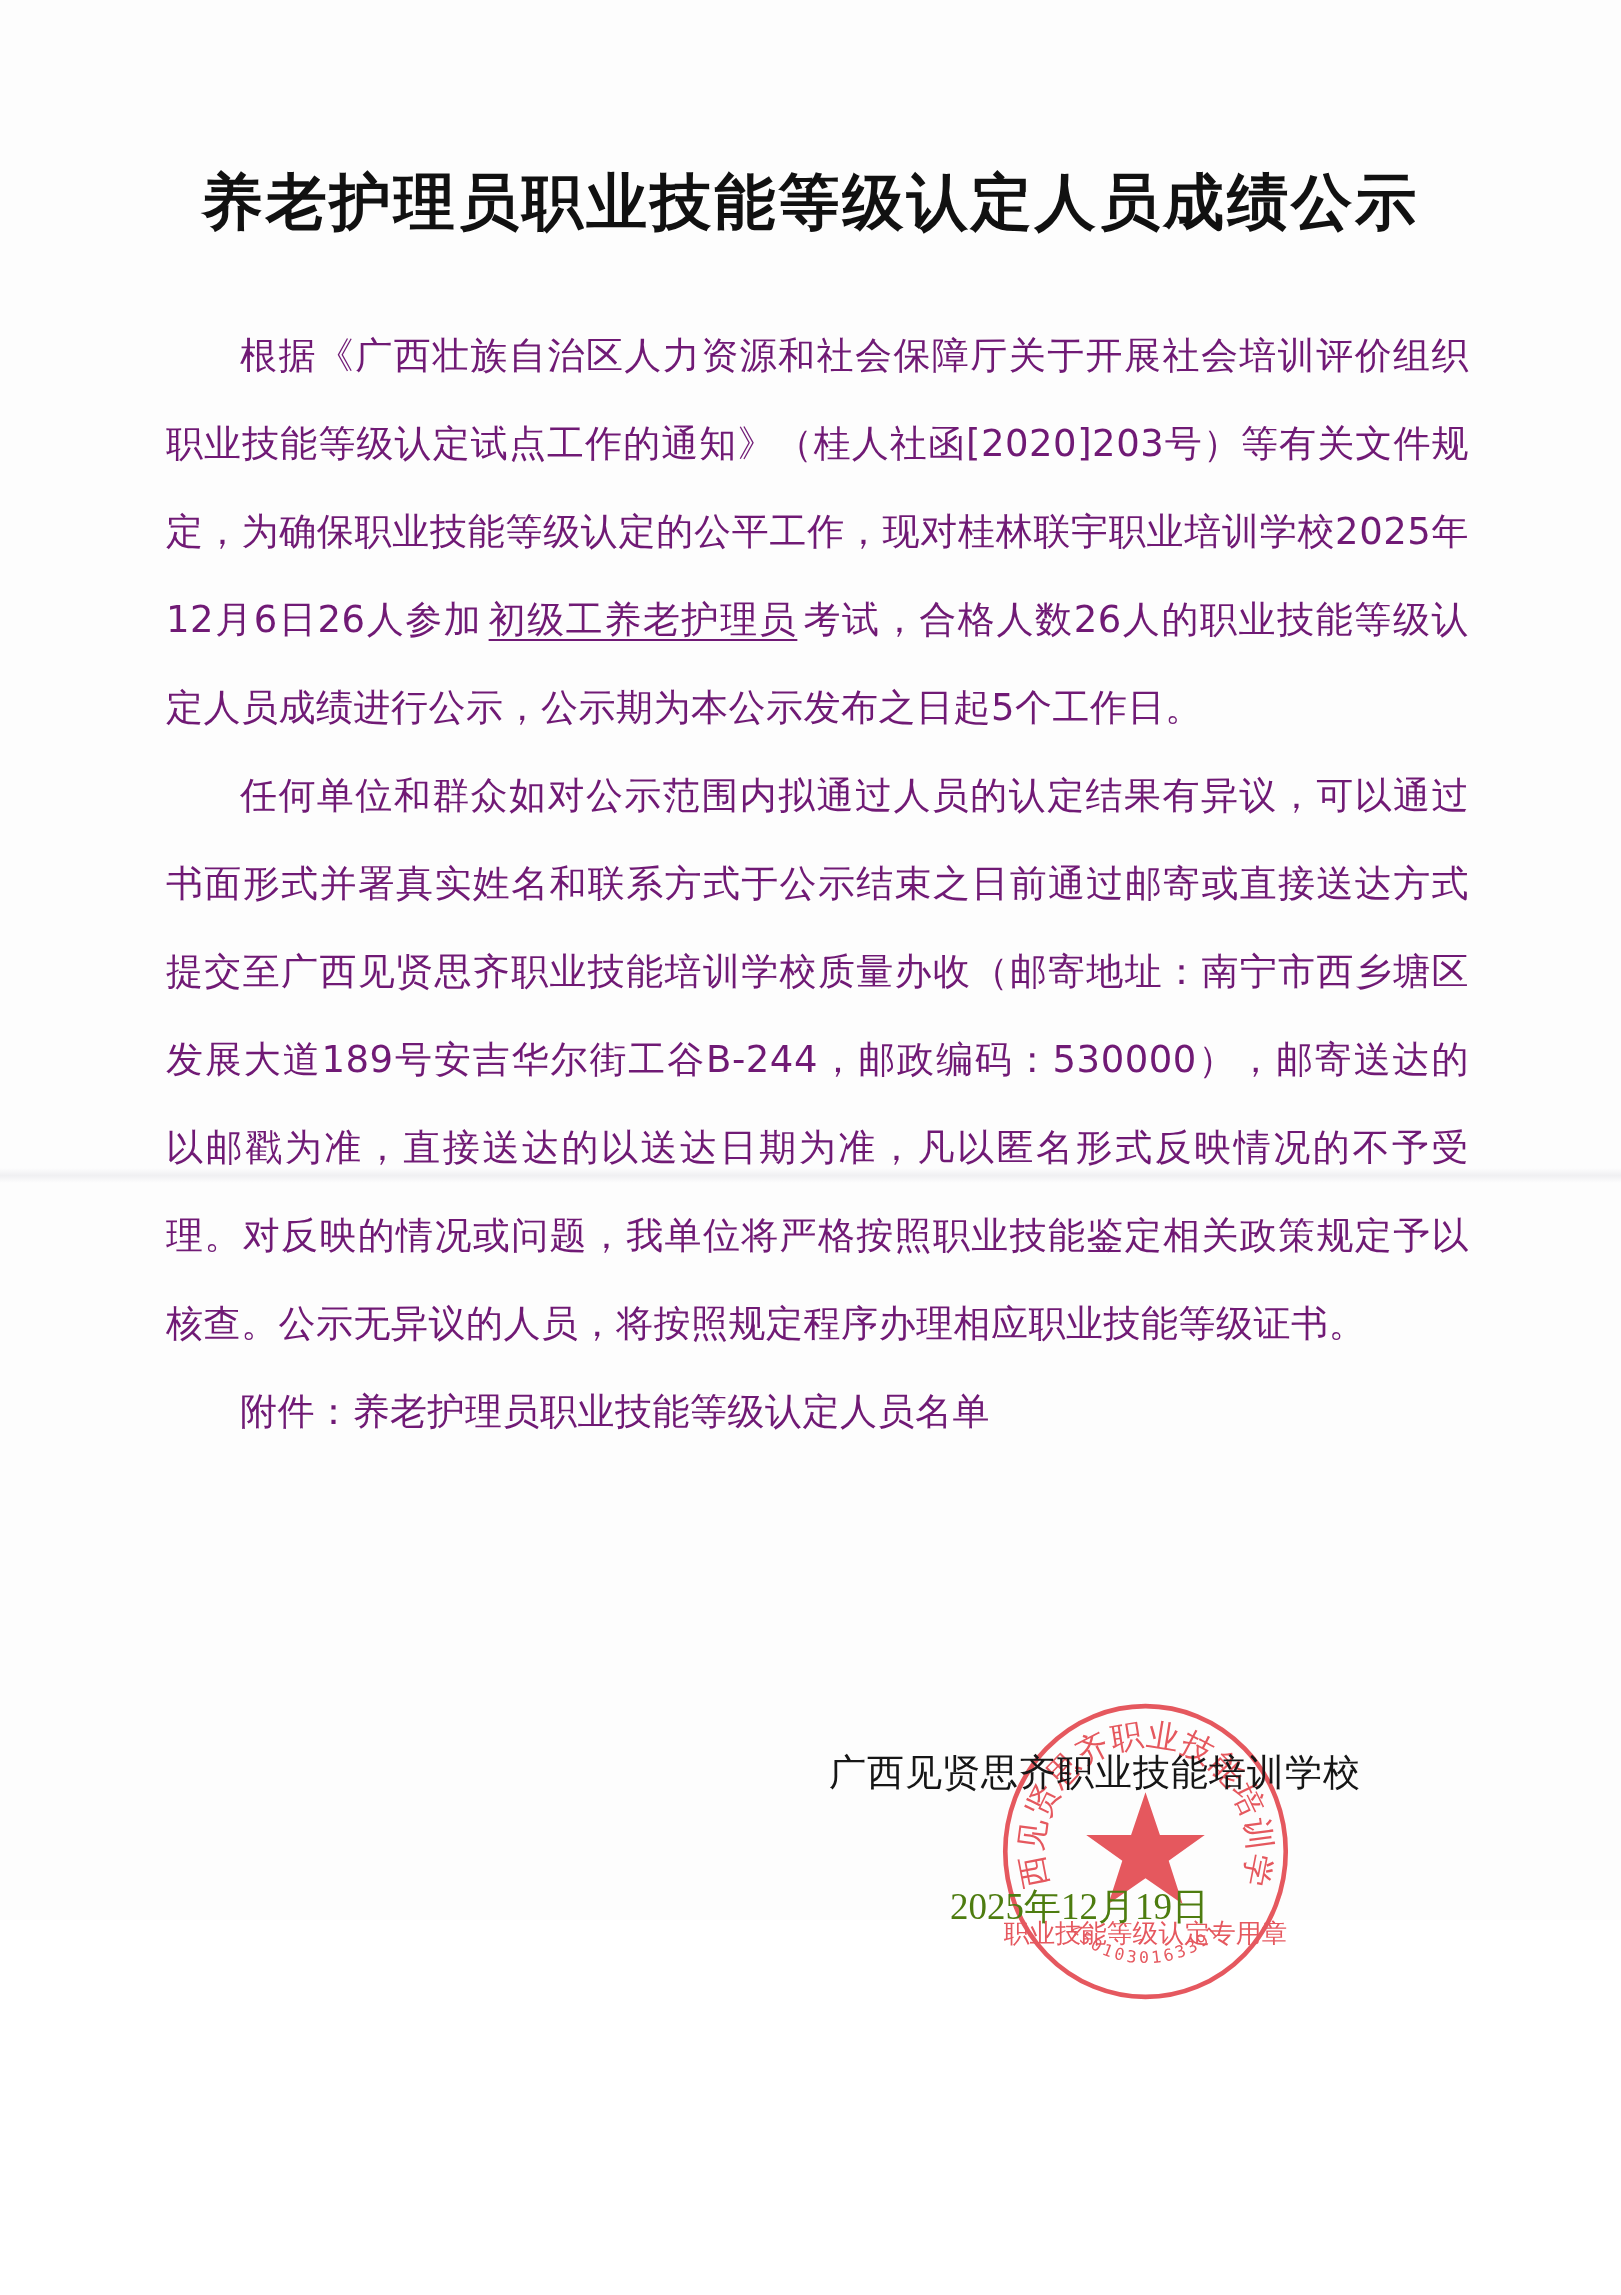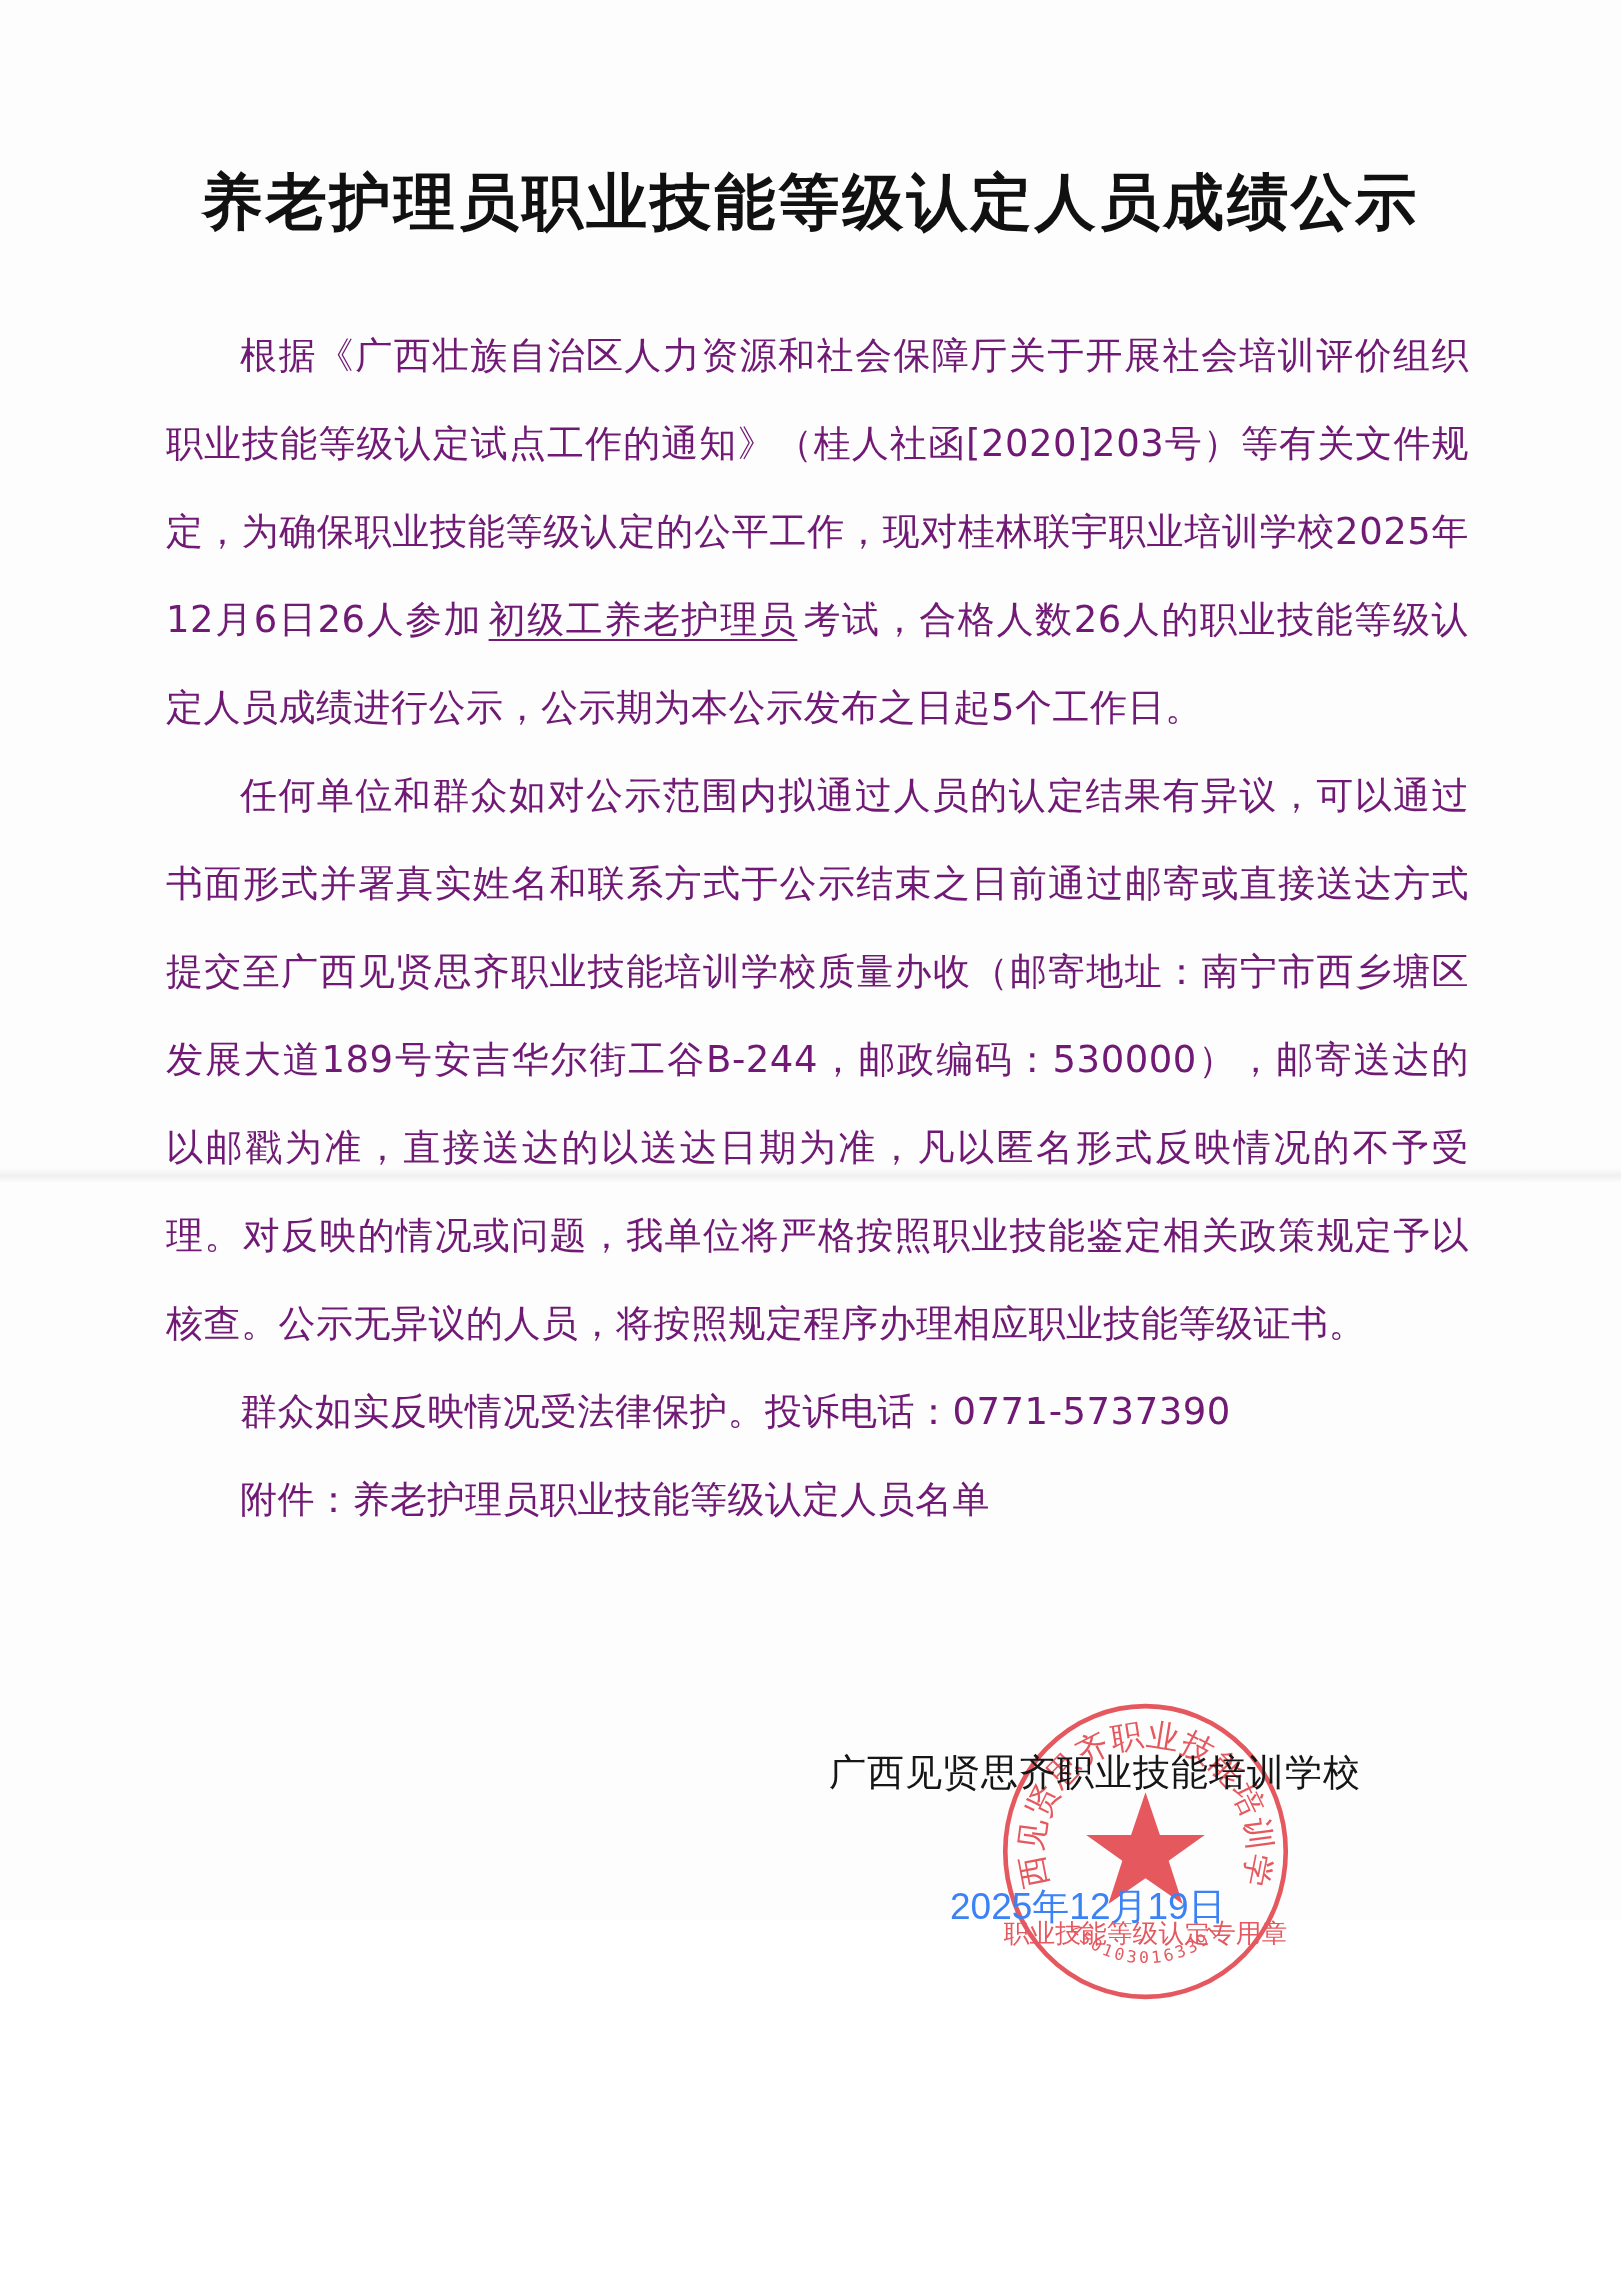--- a/index.html
+++ b/index.html
@@ -66,22 +66,22 @@
       color: #161616;
       font-family: "DejaVu Sans", sans-serif;
       letter-spacing: 1px;
       z-index: 3;
     }
     .date {
       position: absolute;
       left: 950px;
       top: 1882px;
       font-size: 37px;
-      color: #3b82f6;
-      font-family: Liberation Sans, sans-serif;
+      color: #4d7c0f;
+      font-family: Liberation Serif, serif;
       z-index: 3;
     }
     .stamp {
       position: absolute;
       left: 996px;
       top: 1702px;
       width: 299px;
       height: 299px;
       z-index: 2;
       opacity: 0.82;
@@ -103,21 +103,20 @@
 
   <div class="scan-streak"></div>
 
   <h1 class="title">养老护理员职业技能等级认定人员成绩公示</h1>
 
   <div class="body-block" style="top: 312px;">
     <p class="para"><span>根据《广西壮族自治区人力资源和社会保障厅关于开展社会培训评价组织职业技能等级认定试点工作的通知》（桂人社函[2020]203号）等有关文件规定，为确保职业技能等级认定的公平工作，现对桂林联宇职业培训学校2025年12月6日26人参加</span><span class="underline-field">初级工养老护理员</span><span>考试，合格人数26人的职业技能等级认定人员成绩进行公示，公示期为本公示发布之日起5个工作日。</span></p>
 
     <p class="para">任何单位和群众如对公示范围内拟通过人员的认定结果有异议，可以通过书面形式并署真实姓名和联系方式于公示结束之日前通过邮寄或直接送达方式提交至广西见贤思齐职业技能培训学校质量办收（邮寄地址：南宁市西乡塘区发展大道189号安吉华尔街工谷B-244，邮政编码：530000），邮寄送达的以邮戳为准，直接送达的以送达日期为准，凡以匿名形式反映情况的不予受理。对反映的情况或问题，我单位将严格按照职业技能鉴定相关政策规定予以核查。公示无异议的人员，将按照规定程序办理相应职业技能等级证书。</p>
 
-    <p class="line-para" style="margin-top: 0;">群众如实反映情况受法律保护。投诉电话：0771-5737390</p>
 
     <p class="line-para">附件：养老护理员职业技能等级认定人员名单</p>
   </div>
 
   <div class="signature">广西见贤思齐职业技能培训学校</div>
   <div class="date">2025年12月19日</div>
 
   <svg class="stamp" viewBox="0 0 580 580">
     <defs>
       <path id="sealTopArc" d="M 95 330 A 200 200 0 1 1 485 330"></path>

